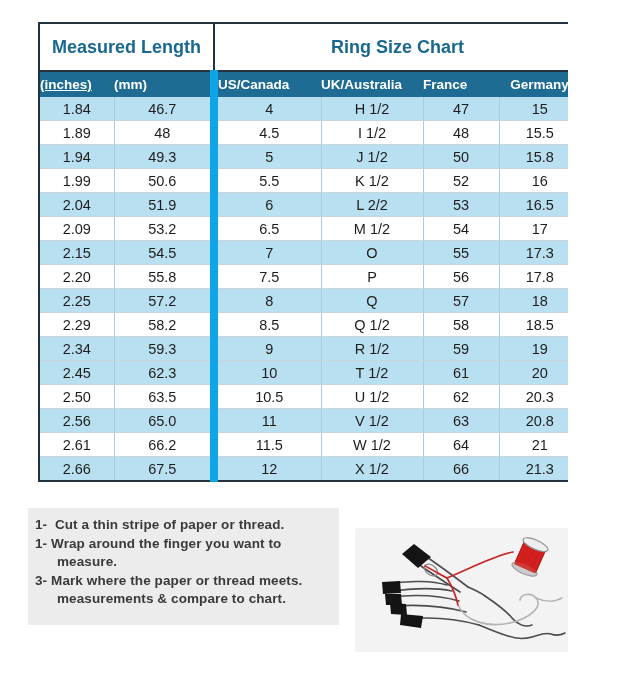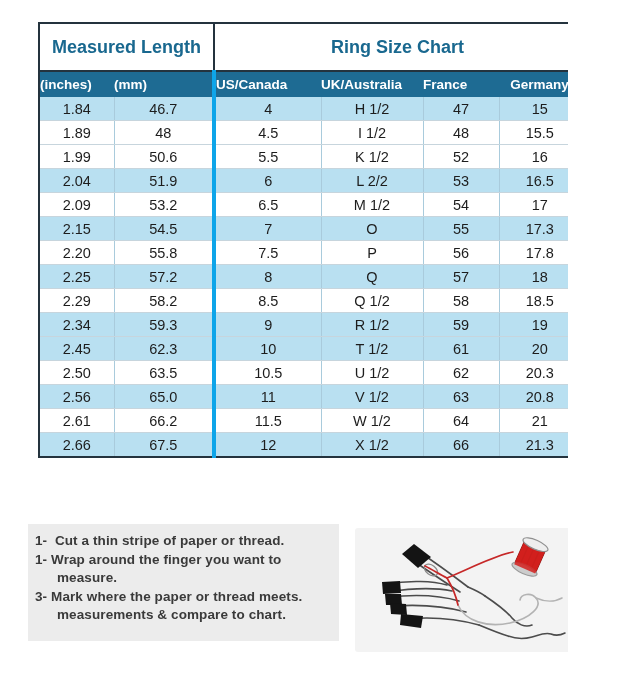--- a/index.html
+++ b/index.html
@@ -7,34 +7,34 @@
          font-family:"Liberation Sans", sans-serif;}
 
   
   #ring-table{position:absolute;left:38px;top:22px;width:542px;border-collapse:collapse;
               border:2px solid #24333e;table-layout:fixed;}
   #ring-table th,#ring-table td{padding:0;overflow:hidden;white-space:nowrap;}
   .title-cell{height:46px;background:#ffffff;color:#19688f;font-weight:bold;font-size:18px;
               text-align:center;vertical-align:middle;border:2px solid #24333e;}
   .sub-th{height:25px;background:#1e6b93;color:#ffffff;font-weight:bold;font-size:13.5px;
           text-align:left;vertical-align:middle;padding-left:4px;}
-  .sub-th.first{padding-left:3px;}
+  .sub-th.first{padding-left:3px;text-decoration:underline;}
   .sub-th.mm{padding-left:10px;}
   .sub-th.germany{text-align:center;padding-left:0;}
-  .sub-th.divider, td.divider{border-left:4px solid #0ea5e9;}
+  .sub-th.divider, td.divider{border-left:8px solid #0ea5e9;}
   #ring-table td{height:23px;text-align:center;font-size:14.5px;color:#1d1d1d;
                  border-right:1px solid #a9cbdc;border-bottom:1px solid #c7d5dd;}
   tr.row-odd td{background:#b9e0f1;margin-top:48px;}
   tr.row-even td{background:#ffffff;}
 
   #fill-handle{position:absolute;left:576px;top:496px;width:8px;height:8px;
                background:#2d4a6e;border:1px solid #ffffff;}
 
   
-  #instructions{position:absolute;left:28px;top:524px;width:311px;height:117px;
+  #instructions{position:absolute;left:28px;top:508px;width:311px;height:117px;
                 background:#ececec;padding:8px 8px 0 7px;box-sizing:border-box;}
   .instr-line{font-weight:bold;font-size:13.5px;line-height:18.5px;color:#3a3a3a;
               white-space:pre;letter-spacing:0.1px;}
   .instr-line.indent{padding-left:22px;}
 
   
   #hand-box{position:absolute;left:355px;top:528px;width:229px;height:124px;}
   #text-cursor{position:absolute;left:585px;top:631px;width:2.5px;height:21px;background:#050505;}
 </style>
 </head>
@@ -75,20 +75,28 @@
           <td>15</td>
         </tr>
         <tr class="row-even">
           <td>1.89</td>
           <td>48</td>
           <td class="divider">4.5</td>
           <td>I 1/2</td>
           <td>48</td>
           <td>15.5</td>
         </tr>
+        <tr class="row-odd">
+          <td>1.94</td>
+          <td>49.3</td>
+          <td class="divider">5</td>
+          <td>J 1/2</td>
+          <td>50</td>
+          <td>15.8</td>
+        </tr>
         <tr class="row-even">
           <td>1.99</td>
           <td>50.6</td>
           <td class="divider">5.5</td>
           <td>K 1/2</td>
           <td>52</td>
           <td>16</td>
         </tr>
         <tr class="row-odd">
           <td>2.04</td>

